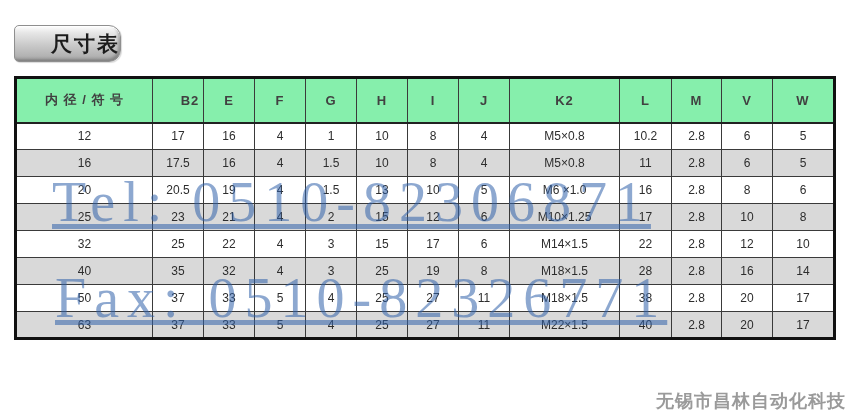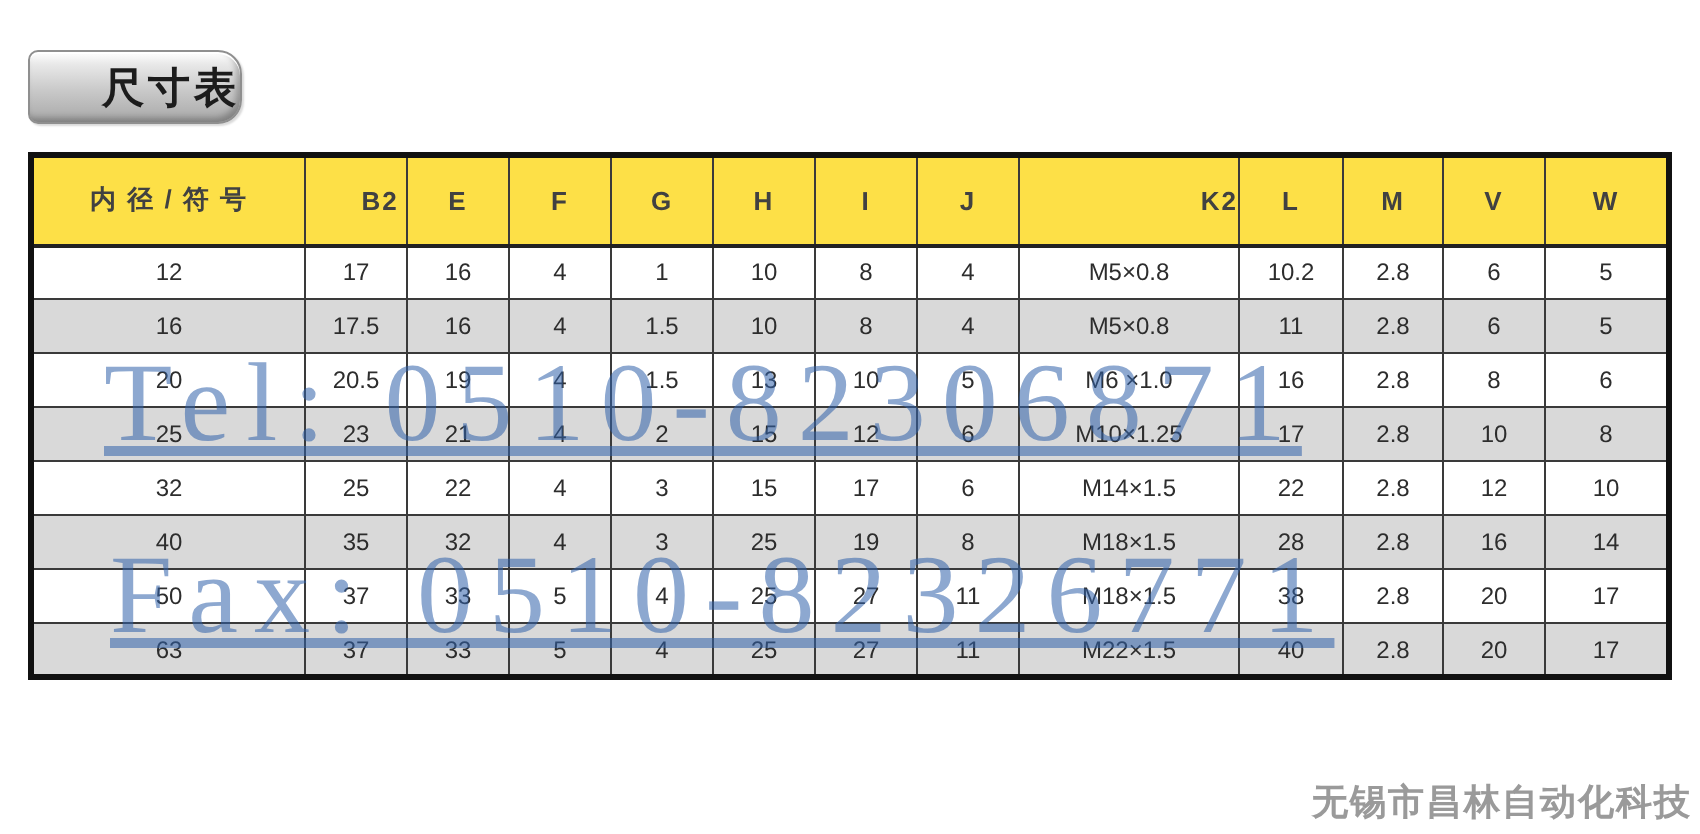--- a/index.html
+++ b/index.html
@@ -24,35 +24,35 @@
     border-collapse: collapse; table-layout: fixed; width: 822px;
     border: 3px solid #111111;
     font-family: "Liberation Sans", sans-serif;
   }
   table.dim th, table.dim td {
     border: 1px solid #3a3a3a;
     text-align: center; vertical-align: middle;
     overflow: hidden; white-space: nowrap;
   }
   table.dim th {
-    height: 45px; background: #fde047; color: #414141;
+    height: 45px; background: #86efac; color: #414141;
     font-size: 13px; font-weight: bold; letter-spacing: 1px;
     border-bottom: 2px solid #222222;
   }
   table.dim td { height: 27px; background: #ffffff; color: #2d2d2d; font-size: 12px; }
   table.dim tr.alt td { background: #d9d9d9; }
   table.dim th:nth-child(1)  { width: 137px; }
   table.dim th:nth-child(2)  { width: 51px; padding-left: 24px; }
   table.dim th:nth-child(3)  { width: 51px; }
   table.dim th:nth-child(4)  { width: 51px; }
   table.dim th:nth-child(5)  { width: 51px; }
   table.dim th:nth-child(6)  { width: 51px; }
   table.dim th:nth-child(7)  { width: 51px; }
   table.dim th:nth-child(8)  { width: 51px; }
-  table.dim th:nth-child(9)  { width: 110px; text-align: right; }
+  table.dim th:nth-child(9)  { width: 110px; }
   table.dim th:nth-child(10) { width: 52px; }
   table.dim th:nth-child(11) { width: 50px; }
   table.dim th:nth-child(12) { width: 51px; }
   table.dim th:nth-child(13) { width: 62px; }
 
   
   .wm {
     position: absolute;
     font-family: "Liberation Serif", serif;
     font-size: 56px; line-height: 72px;

